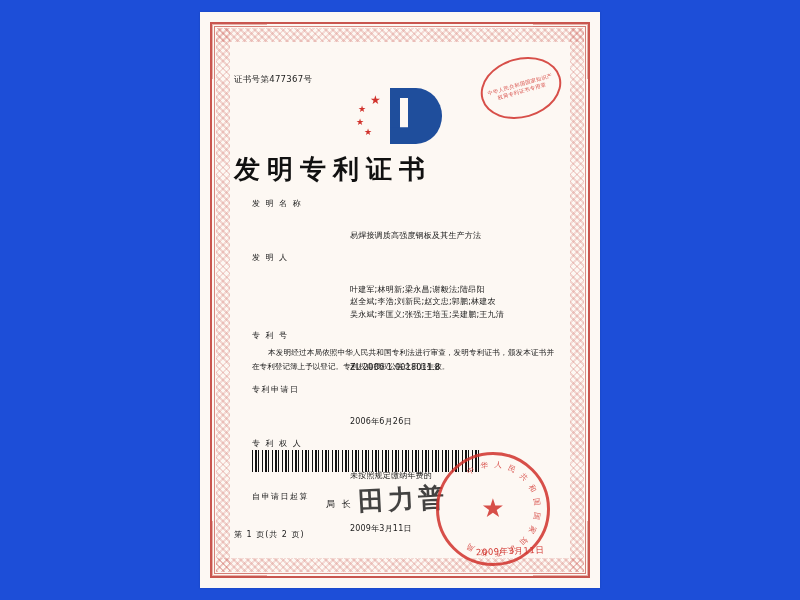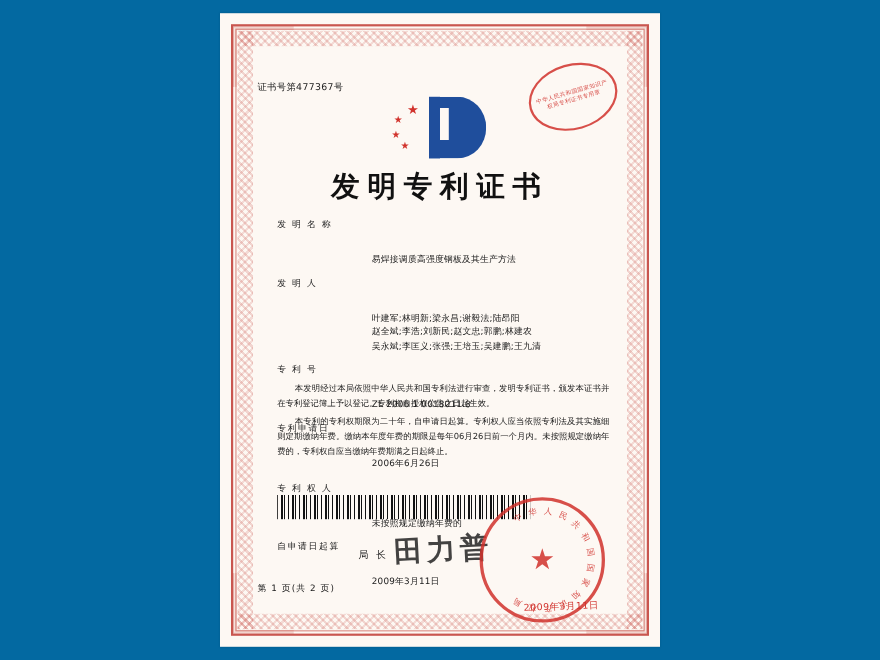--- a/index.html
+++ b/index.html
@@ -8,21 +8,21 @@
     background: #ffffff;
     width: 800px;
     height: 600px;
     overflow: hidden;
     font-family: "Liberation Serif", serif;
   }
   #page {
     position: relative;
     width: 800px;
     height: 600px;
-    background: #0369a1;
+    background: #1d4ed8;
   }
   
   .cert-page {
     position: absolute;
     left: 200px;
     top: 12px;
     width: 400px;
     height: 576px;
     background: #fdf8f3;
     box-shadow: 0 0 2px rgba(0,0,0,0.15);
@@ -176,41 +176,42 @@
   .logo .s1 { left: 14px; top: 0px; font-size: 12px; }
   .logo .s2 { left: 2px;  top: 11px; }
   .logo .s3 { left: 0px;  top: 24px; }
   .logo .s4 { left: 8px;  top: 34px; }
 
   .title {
     position: absolute;
     left: 0;
     right: 0;
     top: 106px;
-    text-align: center;
+    text-align: left;
     font-size: 26px;
     font-weight: bold;
     letter-spacing: 7px;
     color: #111;
     font-family: "DejaVu Sans", sans-serif;
   }
 
   .fields {
     position: absolute;
     left: 18px;
     right: 12px;
     top: 152px;
     font-size: 8px;
     color: #1a1a1a;
     font-family: "DejaVu Sans", sans-serif;
   }
   .field-row {
     display: flex;
     margin-bottom: 9px;
     line-height: 1.45;
+    gap: 12px;
   }
   .field-label {
     width: 86px;
     flex: 0 0 86px;
     letter-spacing: 1.5px;
     color: #1a1a1a;
   }
   .field-value {
     flex: 1;
     letter-spacing: 0.2px;
@@ -408,21 +409,20 @@
           <div class="field-label">自申请日起算</div>
           <div class="field-value">
             <div>2009年3月11日</div>
           </div>
         </div>
 
       </div>
 
       <div class="body-text">
         <p>本发明经过本局依照中华人民共和国专利法进行审查，发明专利证书，颁发本证书并在专利登记簿上予以登记。专利权自授权公告之日起生效。</p>
-        <p>本专利的专利权期限为二十年，自申请日起算。专利权人应当依照专利法及其实施细则定期缴纳年费。缴纳本年度年费的期限是每年06月26日前一个月内。未按照规定缴纳年费的，专利权自应当缴纳年费期满之日起终止。</p>
       </div>
 
       <div class="barcode"></div>
 
       <div class="sign-label">局 长</div>
       <div class="signature">田力普</div>
 
       <div class="round-seal">
         <div class="ring-text" id="ring-text">
             <span style="transform: translate(-22px, -38.1051px) rotate(-30deg) translate(-50%, -50%);">中</span>

